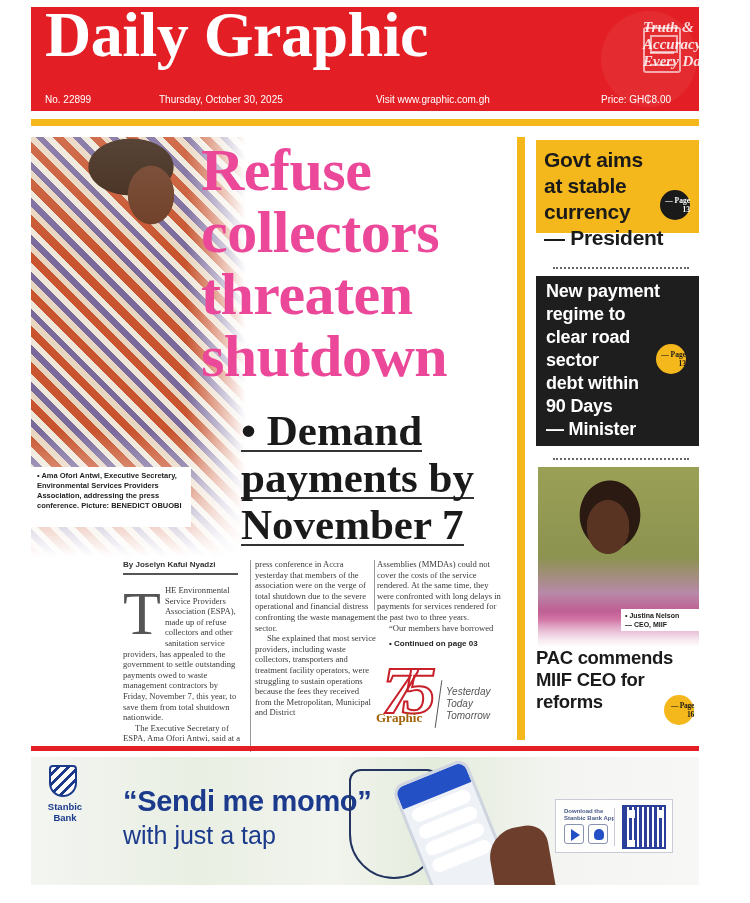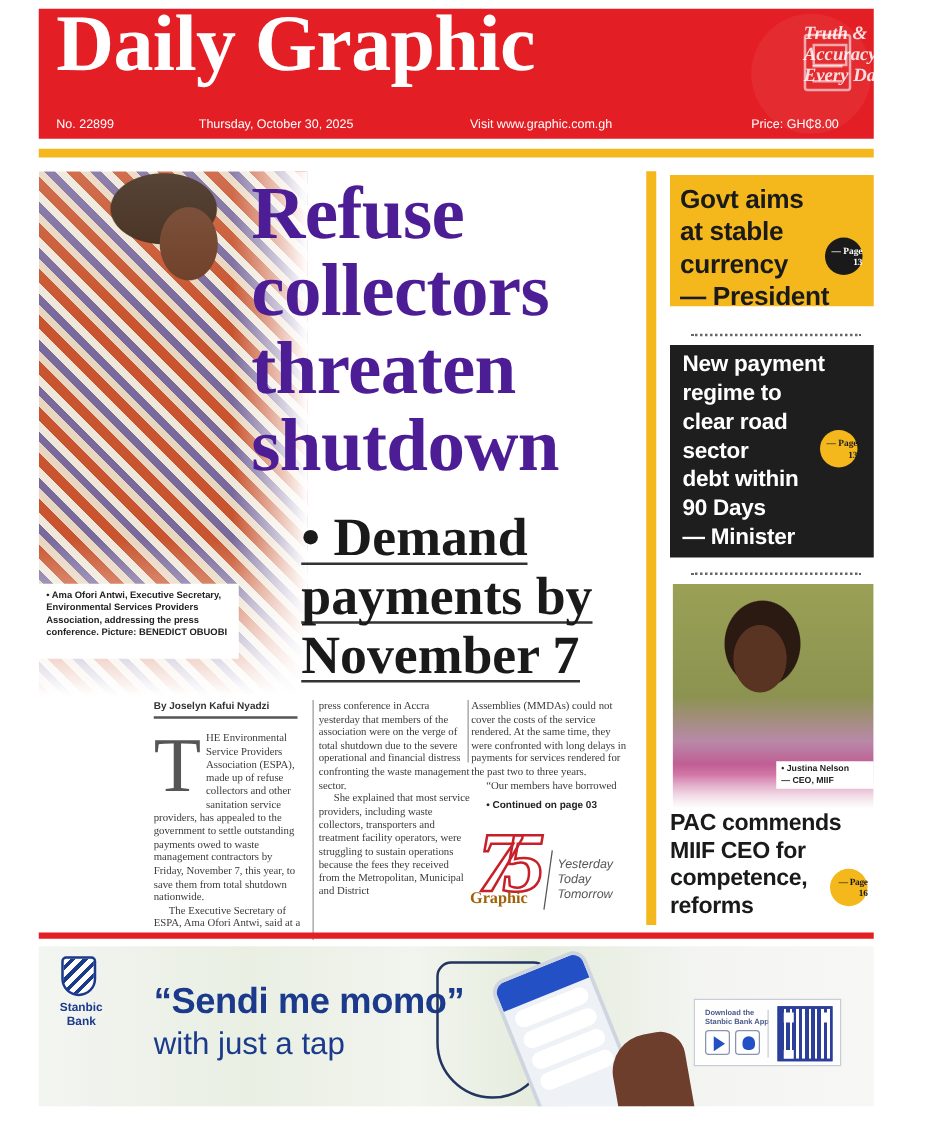--- a/index.html
+++ b/index.html
@@ -33,21 +33,21 @@
       repeating-linear-gradient(45deg, #c8552f 0 8px, #e9d6c0 8px 14px, #7a6a9c 14px 20px, #efe7da 20px 26px),
       #ffffff;
     -webkit-mask-image: linear-gradient(to bottom, #000 70%, transparent 100%);
             mask-image: linear-gradient(to bottom, #000 70%, transparent 100%);
   }
   .lead-photo .fade-right { position: absolute; right: 0; top: 0; width: 60px; height: 100%; background: linear-gradient(to right, transparent, #ffffff); }
   .lead-photo .bg-top { position: absolute; left: 0; top: 0; width: 100%; height: 120px; background: linear-gradient(to bottom, #ffffff 0%, rgba(255,255,255,0) 100%); opacity: 0.15; }
 
   .caption-box { position: absolute; left: 0; top: 460px; width: 160px; height: 60px; background: #ffffff; padding: 4px 6px; font-size: 7.5px; font-weight: bold; line-height: 10px; color: #222; }
 
-  .headline { position: absolute; left: 170px; top: 132px; width: 330px; font-family: "Liberation Serif", serif; font-weight: bold; font-size: 60px; line-height: 62px; color: #4c1d95; letter-spacing: -0.5px; }
+  .headline { position: absolute; left: 170px; top: 132px; width: 330px; font-family: "Liberation Serif", serif; font-weight: bold; font-size: 60px; line-height: 62px; color: #ec4899; letter-spacing: -0.5px; }
   .headline div { white-space: nowrap; }
 
   .subhead { position: absolute; left: 210px; top: 402px; width: 290px; font-family: "Liberation Serif", serif; font-weight: bold; font-size: 43px; line-height: 44px; color: #1a1a1a; }
   .subhead .line { display: inline-block; border-bottom: 2px solid #333; white-space: nowrap; line-height: 38px; margin-bottom: 4px; }
   .subhead .l1 { margin-left: 0; }
 
   
   .byline { position: absolute; left: 92px; top: 553px; width: 115px; font-size: 8px; font-weight: bold; color: #333; padding-bottom: 4px; border-bottom: 2px solid #555; white-space: nowrap; }
   .col { position: absolute; top: 570px; font-family: "Liberation Serif", serif; font-size: 8.6px; line-height: 10.6px; color: #3a3a3a; }
   .col1 { left: 92px; top: 578px; width: 120px; }
@@ -64,21 +64,21 @@
   
   .logo75 { position: absolute; left: 345px; top: 655px; width: 120px; height: 80px; }
   .logo75 .num { position: absolute; left: 6px; top: -6px; font-family: "Liberation Serif", serif; font-weight: bold; font-size: 68px; line-height: 1; color: transparent; -webkit-text-stroke: 2px #c8202a; letter-spacing: -14px; font-style: italic; }
   .logo75 .brand { position: absolute; left: 0; top: 48px; font-family: "Liberation Serif", serif; font-weight: bold; font-size: 13px; color: #a16207; }
   .logo75 .divider { position: absolute; left: 62px; top: 18px; width: 1px; height: 48px; background: #555; transform: rotate(8deg); }
   .logo75 .tagline { position: absolute; left: 70px; top: 24px; font-style: italic; font-size: 10px; line-height: 12px; color: #555; white-space: nowrap; }
 
   
   .side-rule { position: absolute; left: 486px; top: 130px; width: 8px; height: 603px; background: #f5b81c; }
 
-  .box-yellow { position: absolute; left: 505px; top: 133px; width: 163px; height: 105px; background: #f5b81c; padding: 7px 8px; }
+  .box-yellow { position: absolute; left: 505px; top: 133px; width: 163px; height: 93px; background: #f5b81c; padding: 7px 8px; }
   .box-yellow .txt { font-weight: bold; font-size: 21px; line-height: 26px; color: #1a1a1a; letter-spacing: -0.3px; }
   .box-yellow .txt div { white-space: nowrap; }
   .page-badge { position: absolute; width: 30px; height: 30px; border-radius: 15px; font-family: "Liberation Serif", serif; font-weight: bold; font-size: 7.5px; line-height: 9px; text-align: right; padding-top: 6px; }
   .badge-dark { left: 124px; top: 50px; background: #1a1a1a; color: #fff; }
 
   .dots { position: absolute; left: 522px; width: 136px; height: 0; border-top: 2px dotted #666; }
   .dots.d1 { top: 260px; }
   .dots.d2 { top: 451px; }
 
   .box-dark { position: absolute; left: 505px; top: 269px; width: 163px; height: 170px; background: #1e1e1e; padding: 4px 10px; }
@@ -240,21 +240,20 @@
 
   <div class="side-photo"></div>
   <div class="side-caption">
     <div>• Justina Nelson</div>
     <div>— CEO, MIIF</div>
   </div>
 
   <div class="pac">
     <div>PAC commends</div>
     <div>MIIF CEO for</div>
-    <div>competence,</div>
     <div>reforms</div>
     <div class="page-badge badge-yellow">
       <div>— Page</div>
       <div>16</div>
     </div>
   </div>
 
   <div class="red-rule"></div>
 
   <div class="ad">

